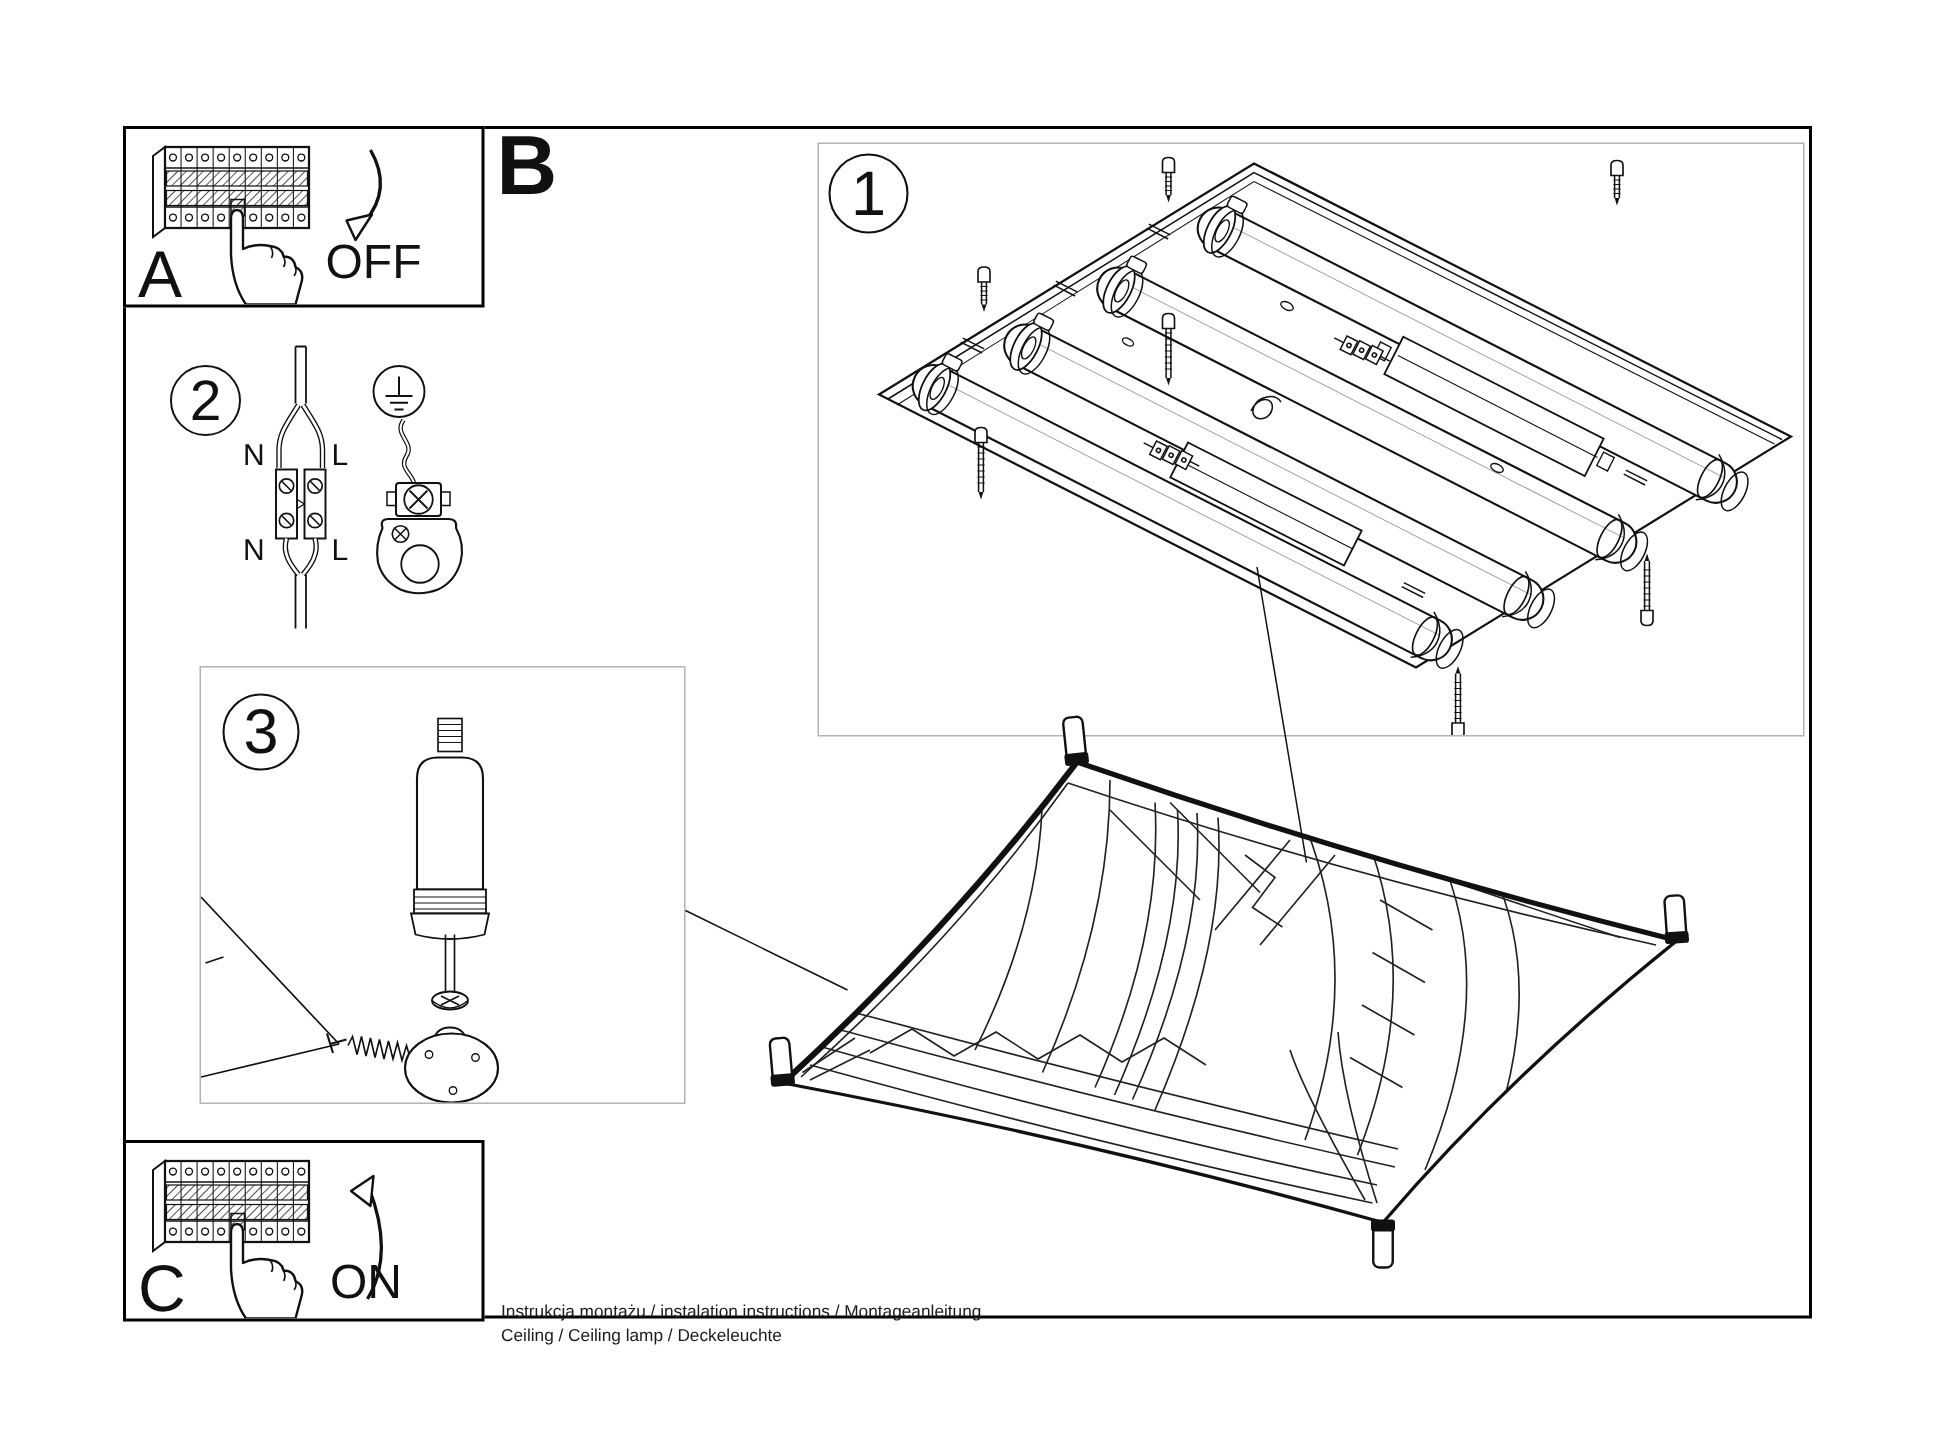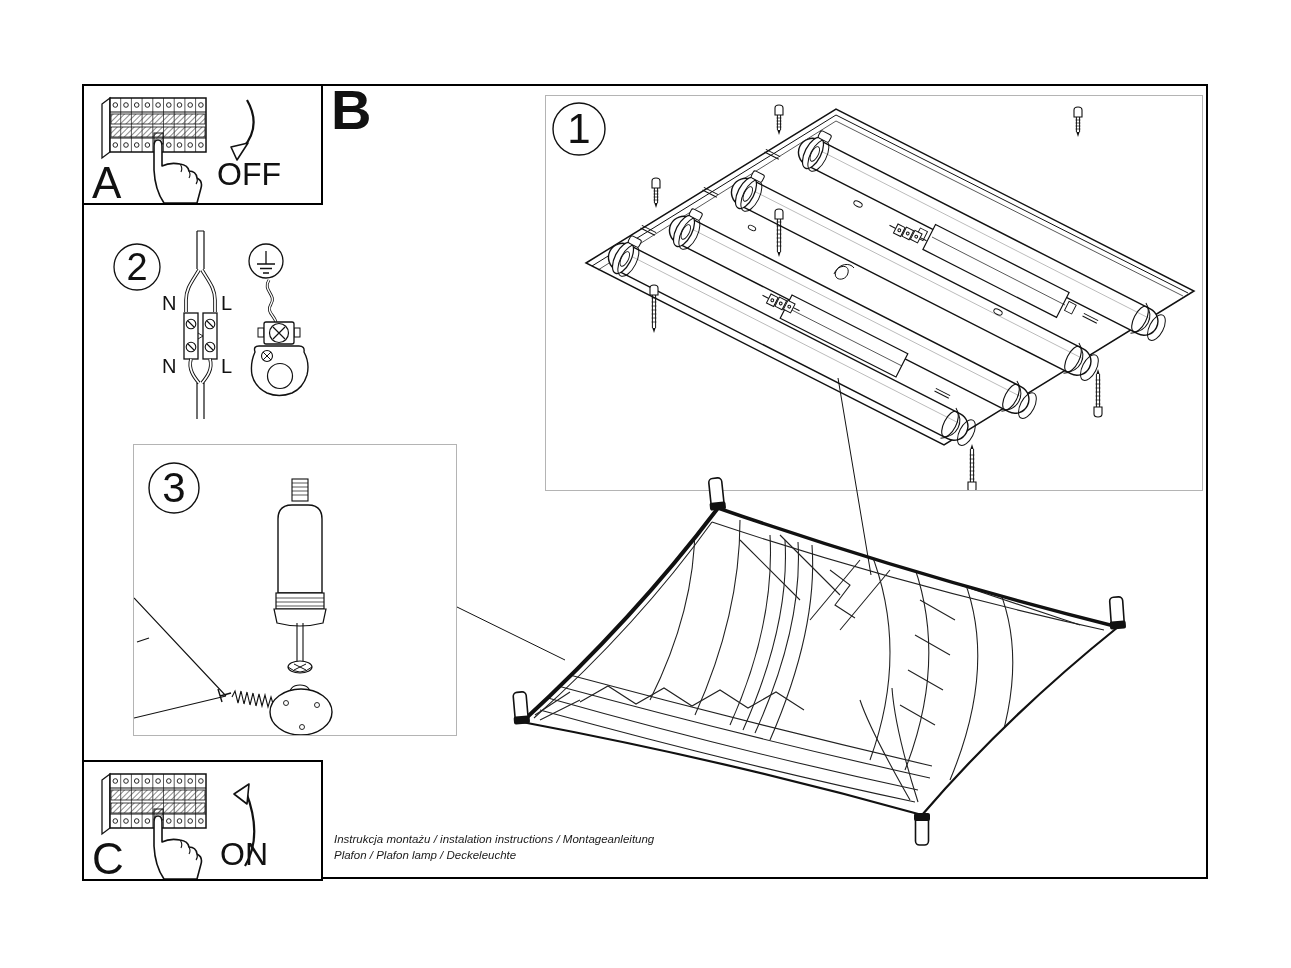--- a/index.html
+++ b/index.html
@@ -6,21 +6,21 @@
   #canvas{position:relative;width:1291px;height:968px;background:#fff;overflow:hidden;
           font-family:"Liberation Sans",sans-serif;color:#111;}
   .frame{position:absolute;left:82px;top:84px;width:1126px;height:795px;border:2px solid #000;box-sizing:border-box;}
   .boxblack{position:absolute;border:2px solid #000;box-sizing:border-box;background:#fff;}
   .boxgray{position:absolute;border:1px solid #b4b4b4;box-sizing:border-box;background:#fff;}
   #boxA{left:82px;top:84px;width:241px;height:121px;}
   #boxC{left:82px;top:760px;width:241px;height:121px;}
   #box1{left:545px;top:95px;width:658px;height:396px;}
   #box3{left:133px;top:444px;width:324px;height:292px;}
   #letterB{position:absolute;left:331px;top:82px;font-size:56px;font-weight:700;line-height:1;}
-  #footer{position:absolute;left:334px;top:832px;font-size:11.5px;line-height:15.5px;color:#1a1a1a;font-style:italic;}
+  #footer{position:absolute;left:334px;top:868px;font-size:11.5px;line-height:15.5px;color:#1a1a1a;}
   svg{display:block;}
   svg text{font-family:"Liberation Sans",sans-serif;fill:#111;}
   .big-letter{font-size:44px;}
   .state-word{font-size:32px;}
   .badge-num{font-size:42px;text-anchor:middle;}
   .wire-label{font-size:20px;}
   #canopy{position:absolute;left:440px;top:370px;pointer-events:none;}
 </style>
 </head>
 <body>
@@ -331,21 +331,21 @@
         <path d="M161,104 Q179,74 162,30" fill="none" stroke="#111" stroke-width="2.2"></path>
         <polygon points="150,32 165,22 163,42" fill="#fff" stroke="#111" stroke-width="1.6" stroke-linejoin="round"></polygon>
       </g>
       <text x="136" y="103" class="state-word">ON</text>
       <text x="8" y="112" class="big-letter">C</text>
     </svg>
   </div>
 
   <div id="footer">
     <div>Instrukcja montażu / instalation instructions / Montageanleitung</div>
-    <div>Plafon / Plafon lamp / Deckeleuchte</div>
+    <div>Ceiling / Ceiling lamp / Deckeleuchte</div>
   </div>
 
   <svg id="canopy" width="770" height="530" viewBox="0 0 770 530">
     <defs>
       <clipPath id="canopyclip">
         <path d="M278,138 Q471,205 678,257 Q566,347 482,445 Q289,391 82,352 Q194,249 278,138 Z"></path>
       </clipPath>
       <g id="peg">
         <rect x="-6.5" y="-30" width="13" height="30" rx="4" fill="#fff" stroke="#111" stroke-width="1.6"></rect>
         <rect x="-8" y="-6" width="16" height="8" rx="2" fill="#111"></rect>

